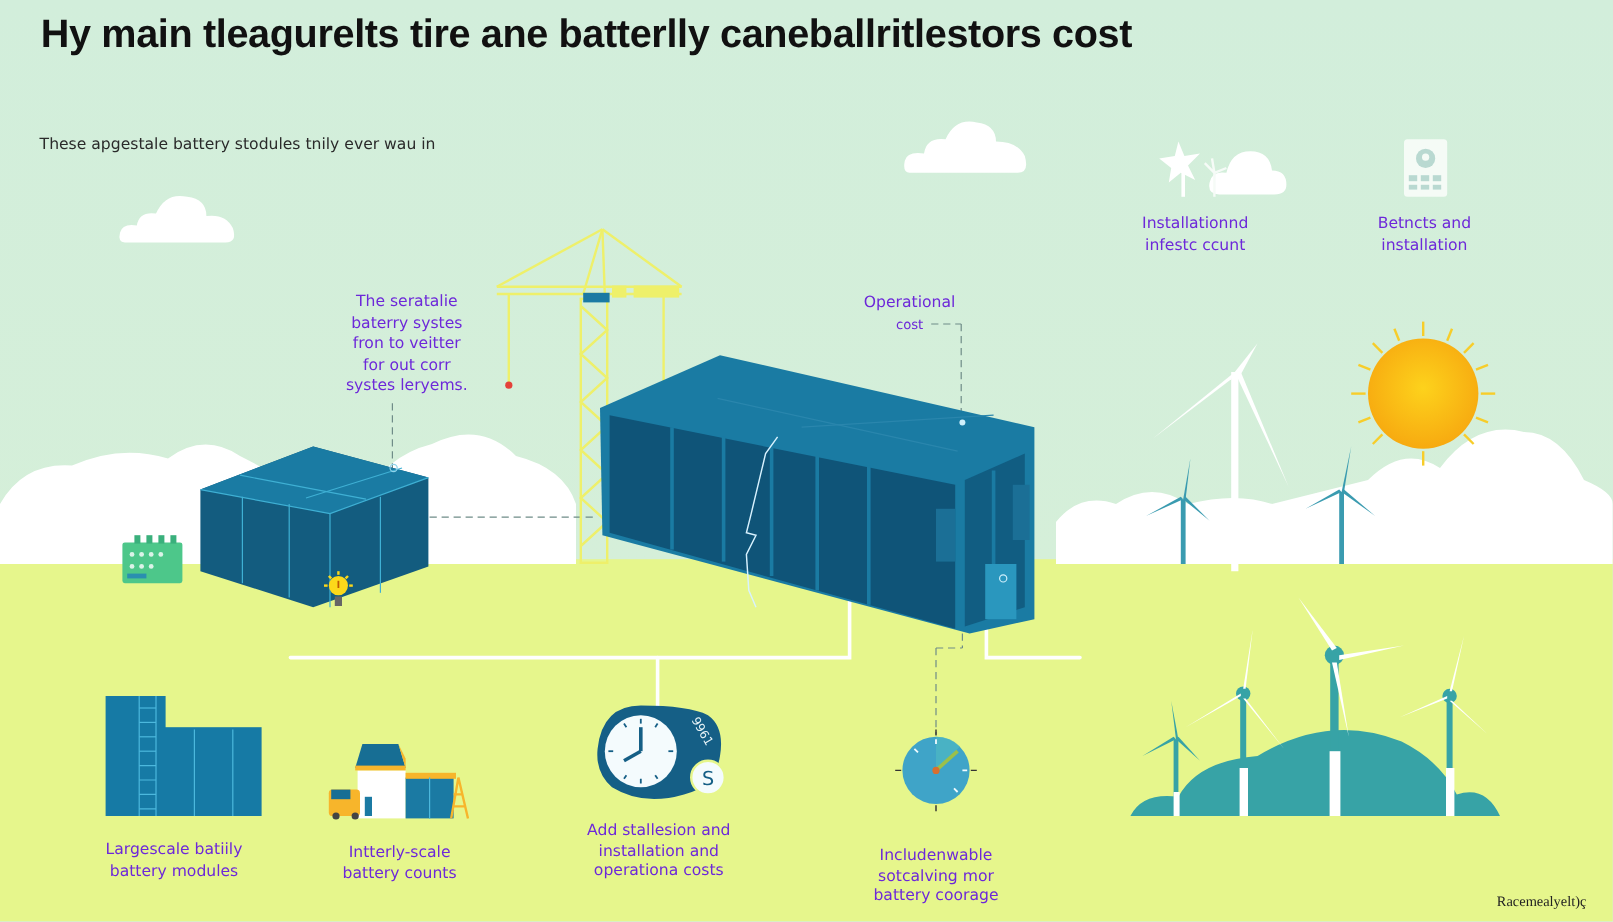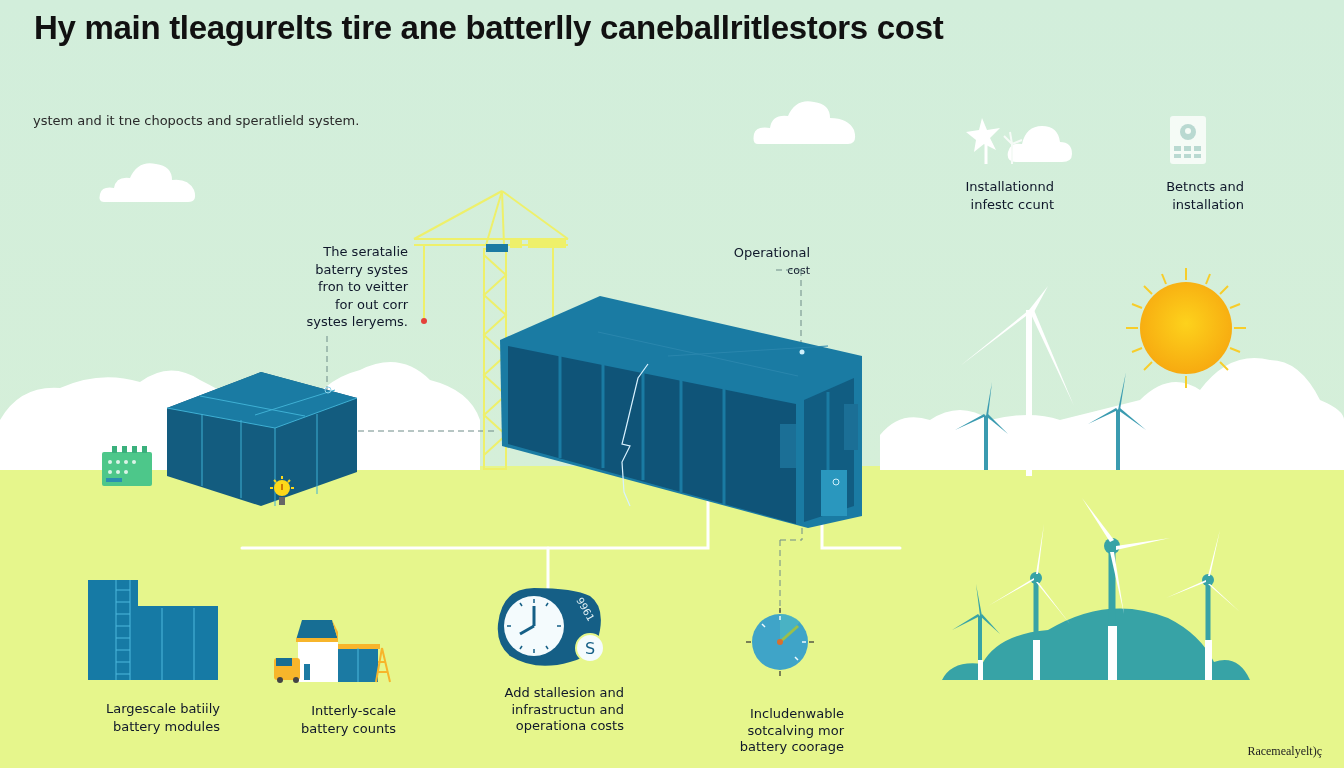--- a/index.html
+++ b/index.html
@@ -21,39 +21,39 @@
     position: absolute; left: 34px; top: 9px;
     font-family: Liberation Sans, sans-serif;
     font-weight: 700; font-size: 33px; color: #111; letter-spacing: -0.3px;
     white-space: nowrap;
   }
   .intro {
     position: absolute; left: 33px; top: 112px;
     font-size: 13px; line-height: 17px; color: #2a2a2a; width: 380px;
   }
   .label {
-    position: absolute; font-size: 13px; line-height: 18px; color: #0f172a;
-    text-align: right; white-space: nowrap;
+    position: absolute; font-size: 13px; line-height: 18px; color: #6d28d9;
+    text-align: center; white-space: nowrap;
   }
   .label span { display: block; }
   .footer-brand {
     position: absolute; right: 22px; top: 744px; font-size: 12px; color: #222; font-family: Liberation Serif, serif;
   }
   svg { position: absolute; overflow: visible; }
 </style>
 </head>
 <body>
 
 <div class="sky"></div>
 <div class="ground"></div>
 
 <div class="title">Hy main tleagurelts tire ane batterlly caneballritlestors cost</div>
 
 <div class="intro">
-  <div>ystem and it tne chopocts and speratlield system.</div>
+  <div>These apgestale battery stodules tnily ever wau in</div>
 </div>
 
 <svg style="left:98px;top:158px" width="100" height="46" viewBox="0 0 100 46">
   <path d="M6 44 Q0 44 2 36 Q4 28 16 30 Q18 18 32 20 Q40 2 58 6 Q74 8 74 22 Q90 20 96 32 Q100 44 90 44 Z" fill="#fff"></path>
 </svg>
 <svg style="left:752px;top:96px" width="108" height="50" viewBox="0 0 108 50">
   <path d="M6 48 Q0 48 2 38 Q4 30 18 32 Q20 18 36 20 Q44 2 62 6 Q78 8 78 22 Q96 22 102 34 Q106 48 96 48 Z" fill="#fff"></path>
 </svg>
 
 <svg style="left:0;top:340px" width="1344" height="130" viewBox="0 0 1344 130">
@@ -368,21 +368,21 @@
 <div class="label" style="left:70px;top:700px;width:150px">
   <span>Largescale batiily</span>
   <span>battery modules</span>
 </div>
 <div class="label" style="left:270px;top:702px;width:126px">
   <span>Intterly-scale</span>
   <span>battery counts</span>
 </div>
 <div class="label" style="left:474px;top:685px;width:150px;line-height:16.5px">
   <span>Add stallesion and</span>
-  <span>infrastructun and</span>
+  <span>installation and</span>
   <span>operationa costs</span>
 </div>
 <div class="label" style="left:716px;top:706px;width:128px;line-height:16.5px">
   <span>Includenwable</span>
   <span>sotcalving mor</span>
   <span>battery coorage</span>
 </div>
 
 <div class="footer-brand">Racemealyelt)ç</div>
 

